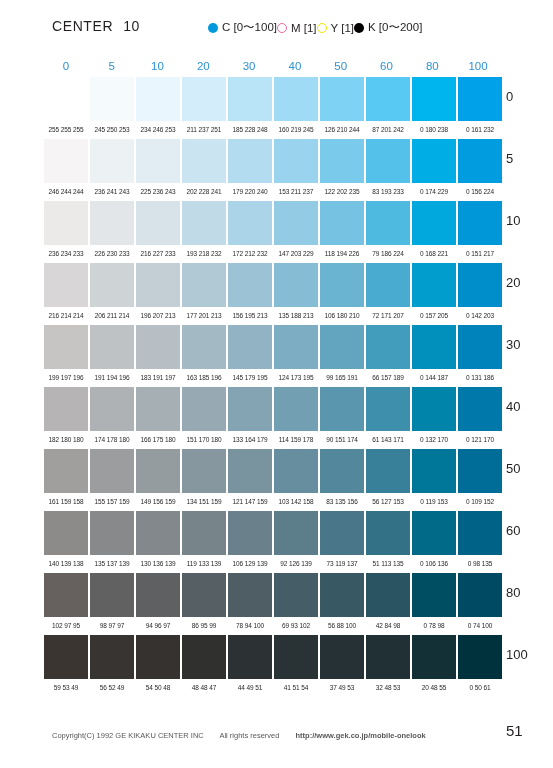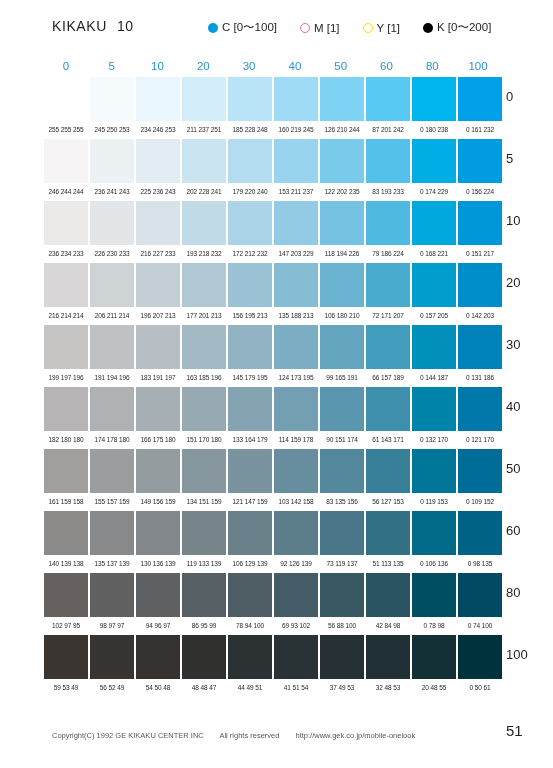--- a/index.html
+++ b/index.html
@@ -30,21 +30,21 @@
     letter-spacing: 0.6px;
     white-space: nowrap;
   }
   .chart-title .num { margin-left: 10px; }
 
   .legend {
     position: absolute;
     left: 208px; top: 2px;
     display: flex;
     align-items: center;
-    gap: 23px;
+    gap: 0;
     white-space: nowrap;
   }
   .legend-item {
     display: flex;
     align-items: center;
     gap: 4px;
     font-size: 11.5px;
   }
   .dot {
     width: 10px; height: 10px;
@@ -109,35 +109,35 @@
   
   .footer {
     position: absolute;
     left: 52px;
     top: 731px;
     font-size: 7.5px;
     color: #58585a;
     white-space: nowrap;
   }
   .footer span { margin-right: 14px; }
-  .footer span:last-child { margin-right: 0; }
+  .footer span:last-child { margin-right: 0; font-weight: bold; }
   .page-number {
     position: absolute;
     left: 506px;
     top: 722px;
     font-size: 15px;
     color: #231f20;
   }
 </style>
 </head>
 <body>
 
 <div class="header">
   <div class="chart-title">
-    <span>KIKAKU</span><span class="num">10</span>
+    <span>CENTER</span><span class="num">10</span>
   </div>
   <div class="legend">
       <div class="legend-item">
         <span class="dot" style="background: rgb(0, 153, 221);"></span>
         <span>C [0〜100]</span>
       </div>
       <div class="legend-item">
         <span class="dot" style="background: rgb(255, 255, 255); border: 1.4px solid rgb(236, 106, 160);"></span>
         <span>M [1]</span>
       </div>

